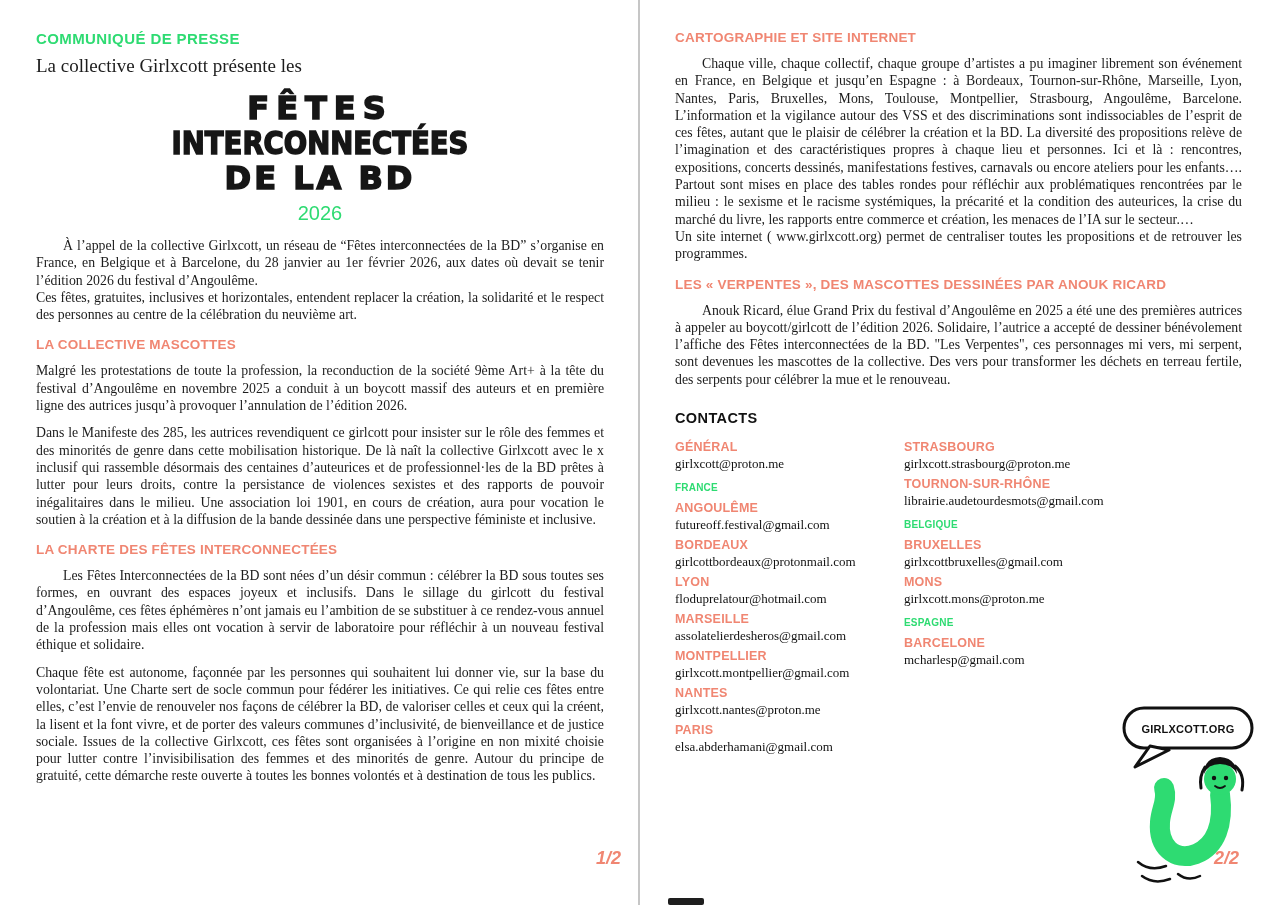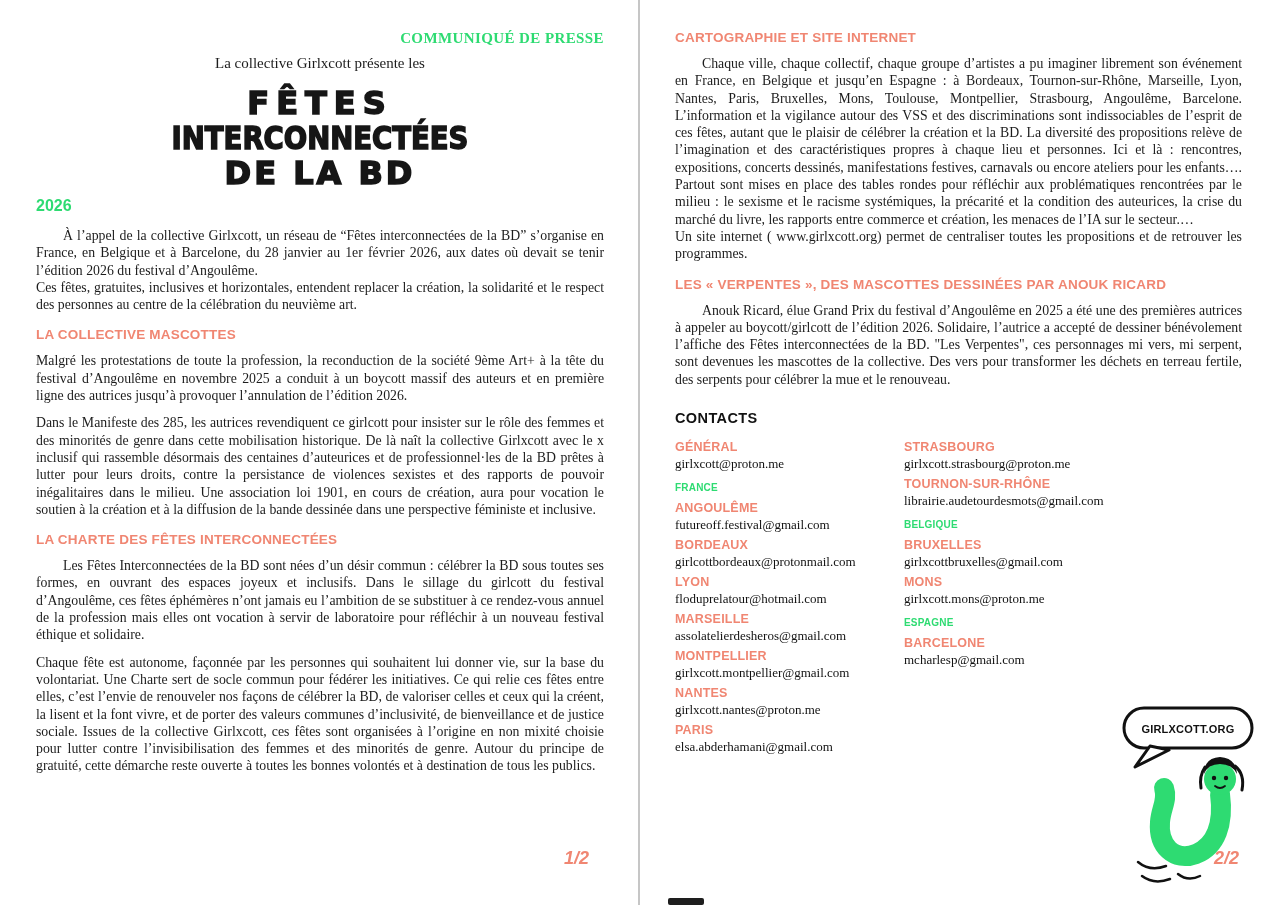--- a/index.html
+++ b/index.html
@@ -20,45 +20,45 @@
   .divider{
     position:absolute; left:638px; top:0;
     width:2px; height:100%;
     background:#c6c6c6;
   }
   .col{ position:absolute; top:0; height:100%; }
   .col-left{ left:0; width:638px; padding:30px 34px 0 36px; }
   .col-right{ left:636px; width:639px; padding:30px 33px 0 39px; }
 
   .kicker{
-    text-align:right;
-    font-family:Liberation Serif, serif;
+    text-align:left;
+    font-family:Liberation Sans, sans-serif;
     font-weight:bold; font-size:15px; letter-spacing:.4px;
     color:var(--green);
   }
-  .subtitle{ text-align:center; font-size:15px; margin-top:8px; }
+  .subtitle{ font-size:19px; margin-top:8px; }
 
   .big-title{
     margin-top:14px;
     text-align:center;
     font-family:"DejaVu Sans", sans-serif;
     font-weight:900;
     font-size:32px; line-height:35px;
     color:#161616;
     -webkit-text-stroke:1.6px #161616;
   }
   .title-line{ display:block; }
   .title-line.l1{ letter-spacing:7px; }
   .title-line.l2{ transform:scaleX(.86); transform-origin:center; }
   .title-line.l3{ letter-spacing:3px; }
 
   .year{
-    text-align:left; margin-top:6px;
-    font-family:"Liberation Sans", sans-serif;
-    font-weight:bold; font-size:16px;
+    text-align:center; margin-top:6px;
+    font-family:"Liberation Sans", sans-serif;
+    font-weight:normal; font-size:20px;
     color:var(--green);
   }
 
   .body-text{ font-size:13.8px; line-height:17.3px; text-align:justify; }
   .body-text p.indent{ text-indent:27px; }
   .block{ margin-top:10px; }
 
   .section-title{
     font-family:"Liberation Sans", sans-serif;
     font-weight:bold; font-size:13.5px; letter-spacing:.2px;
@@ -90,21 +90,21 @@
     margin:10px 0 8px 0;
   }
 
   .pagenum{
     position:absolute;
     font-family:"Liberation Sans", sans-serif;
     font-weight:bold; font-style:italic;
     font-size:18px;
     color:var(--salmon);
   }
-  .pagenum-1{ left:564px; top:848px;font-style:italic; }
+  .pagenum-1{ left:596px; top:848px;font-style:italic; }
   .pagenum-2{ left:1214px; top:848px; }
 
   .mascot{
     position:absolute; left:1120px; top:704px;
     width:152px; height:188px;
   }
   .mascot svg{ width:100%; height:100%; }
   .bubble-text{
     font-family:"Liberation Sans", sans-serif;
     font-weight:bold; font-size:11px; letter-spacing:.2px;

